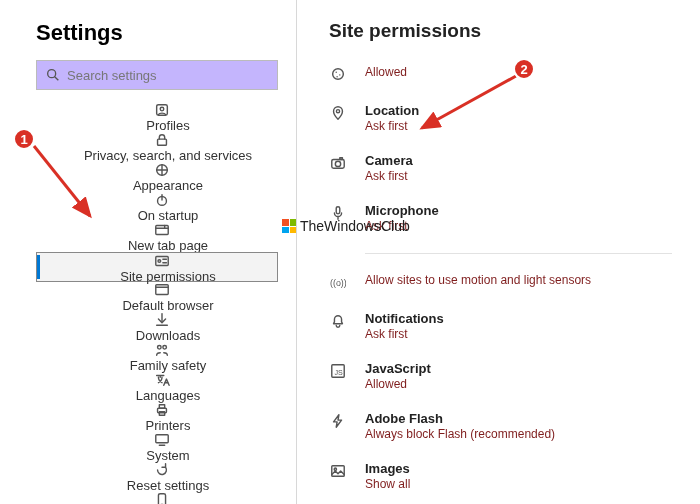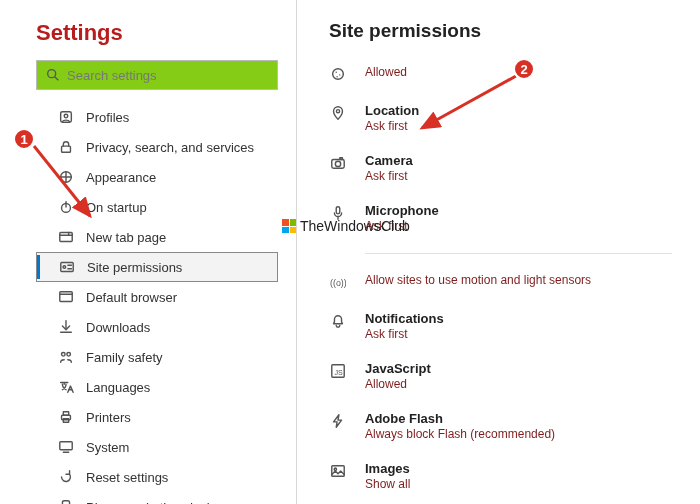--- a/index.html
+++ b/index.html
@@ -15,50 +15,51 @@
   }
   .layout { display: flex; height: 100%; }
   .sidebar {
     width: 296px;
     padding: 20px 18px 12px 36px;
   }
   .sidebar h1 {
     font-size: 22px;
     font-weight: 600;
     margin-bottom: 14px;
-    color: #b91c1c;
+    color: #000000;
   }
   .search-box {
     display: flex;
     align-items: center;
     border: 1px solid #bbb;
     height: 30px;
     padding: 0 8px;
     margin-bottom: 12px;
-    background: #84cc16;
+    background: #c4b5fd;
   }
   .search-box svg { flex: 0 0 16px; margin-right: 6px; }
   .search-box input {
     border: none; outline: none;
     font-size: 13px;
     flex: 1;
     color: #333;
     background: transparent;
   }
   .search-box input::placeholder { color: #777; }
   .nav { list-style: none; }
   .nav li {
     display: flex;
     align-items: center;
     height: 30px;
     padding-left: 22px;
     font-size: 13px;
     color: #333;
     cursor: pointer;
     position: relative;
+    flex-direction: column;
   }
   .nav li.selected {
     border: 1px solid #888;
     background: #f3f3f3;
   }
   .nav li.selected::before {
     content: "";
     position: absolute;
     left: 0; top: 2px; bottom: 2px;
     width: 3px;

